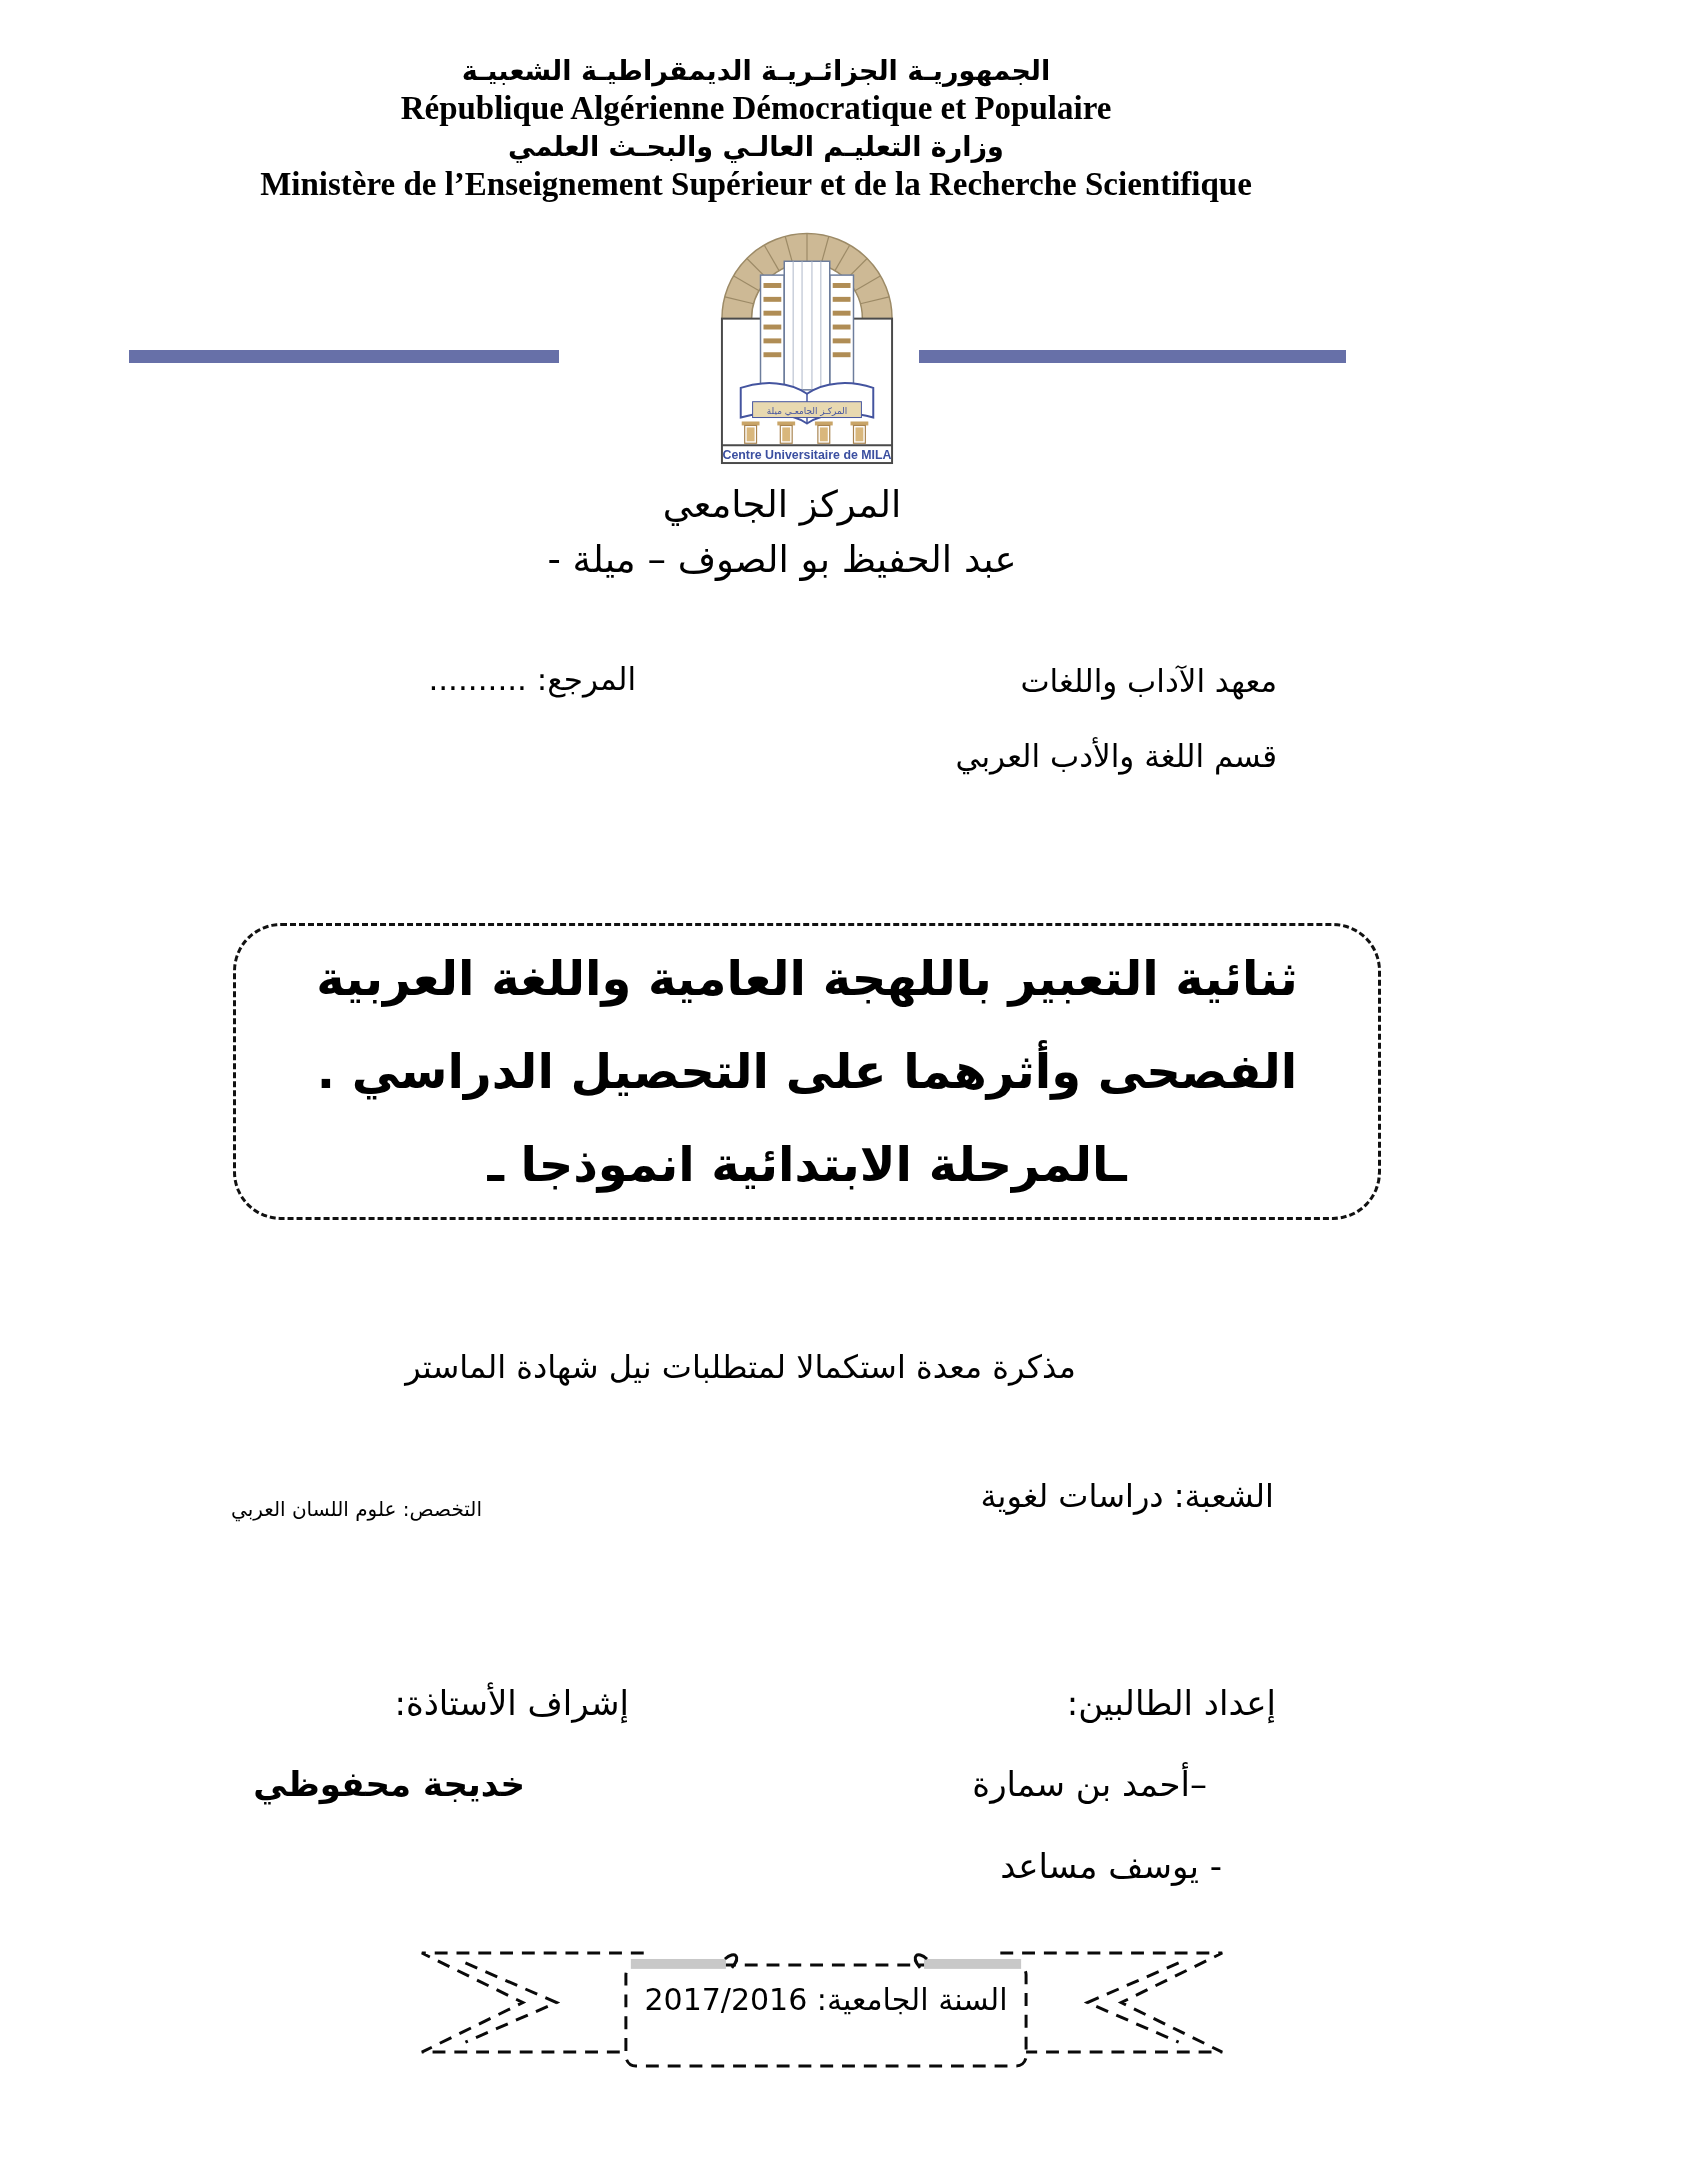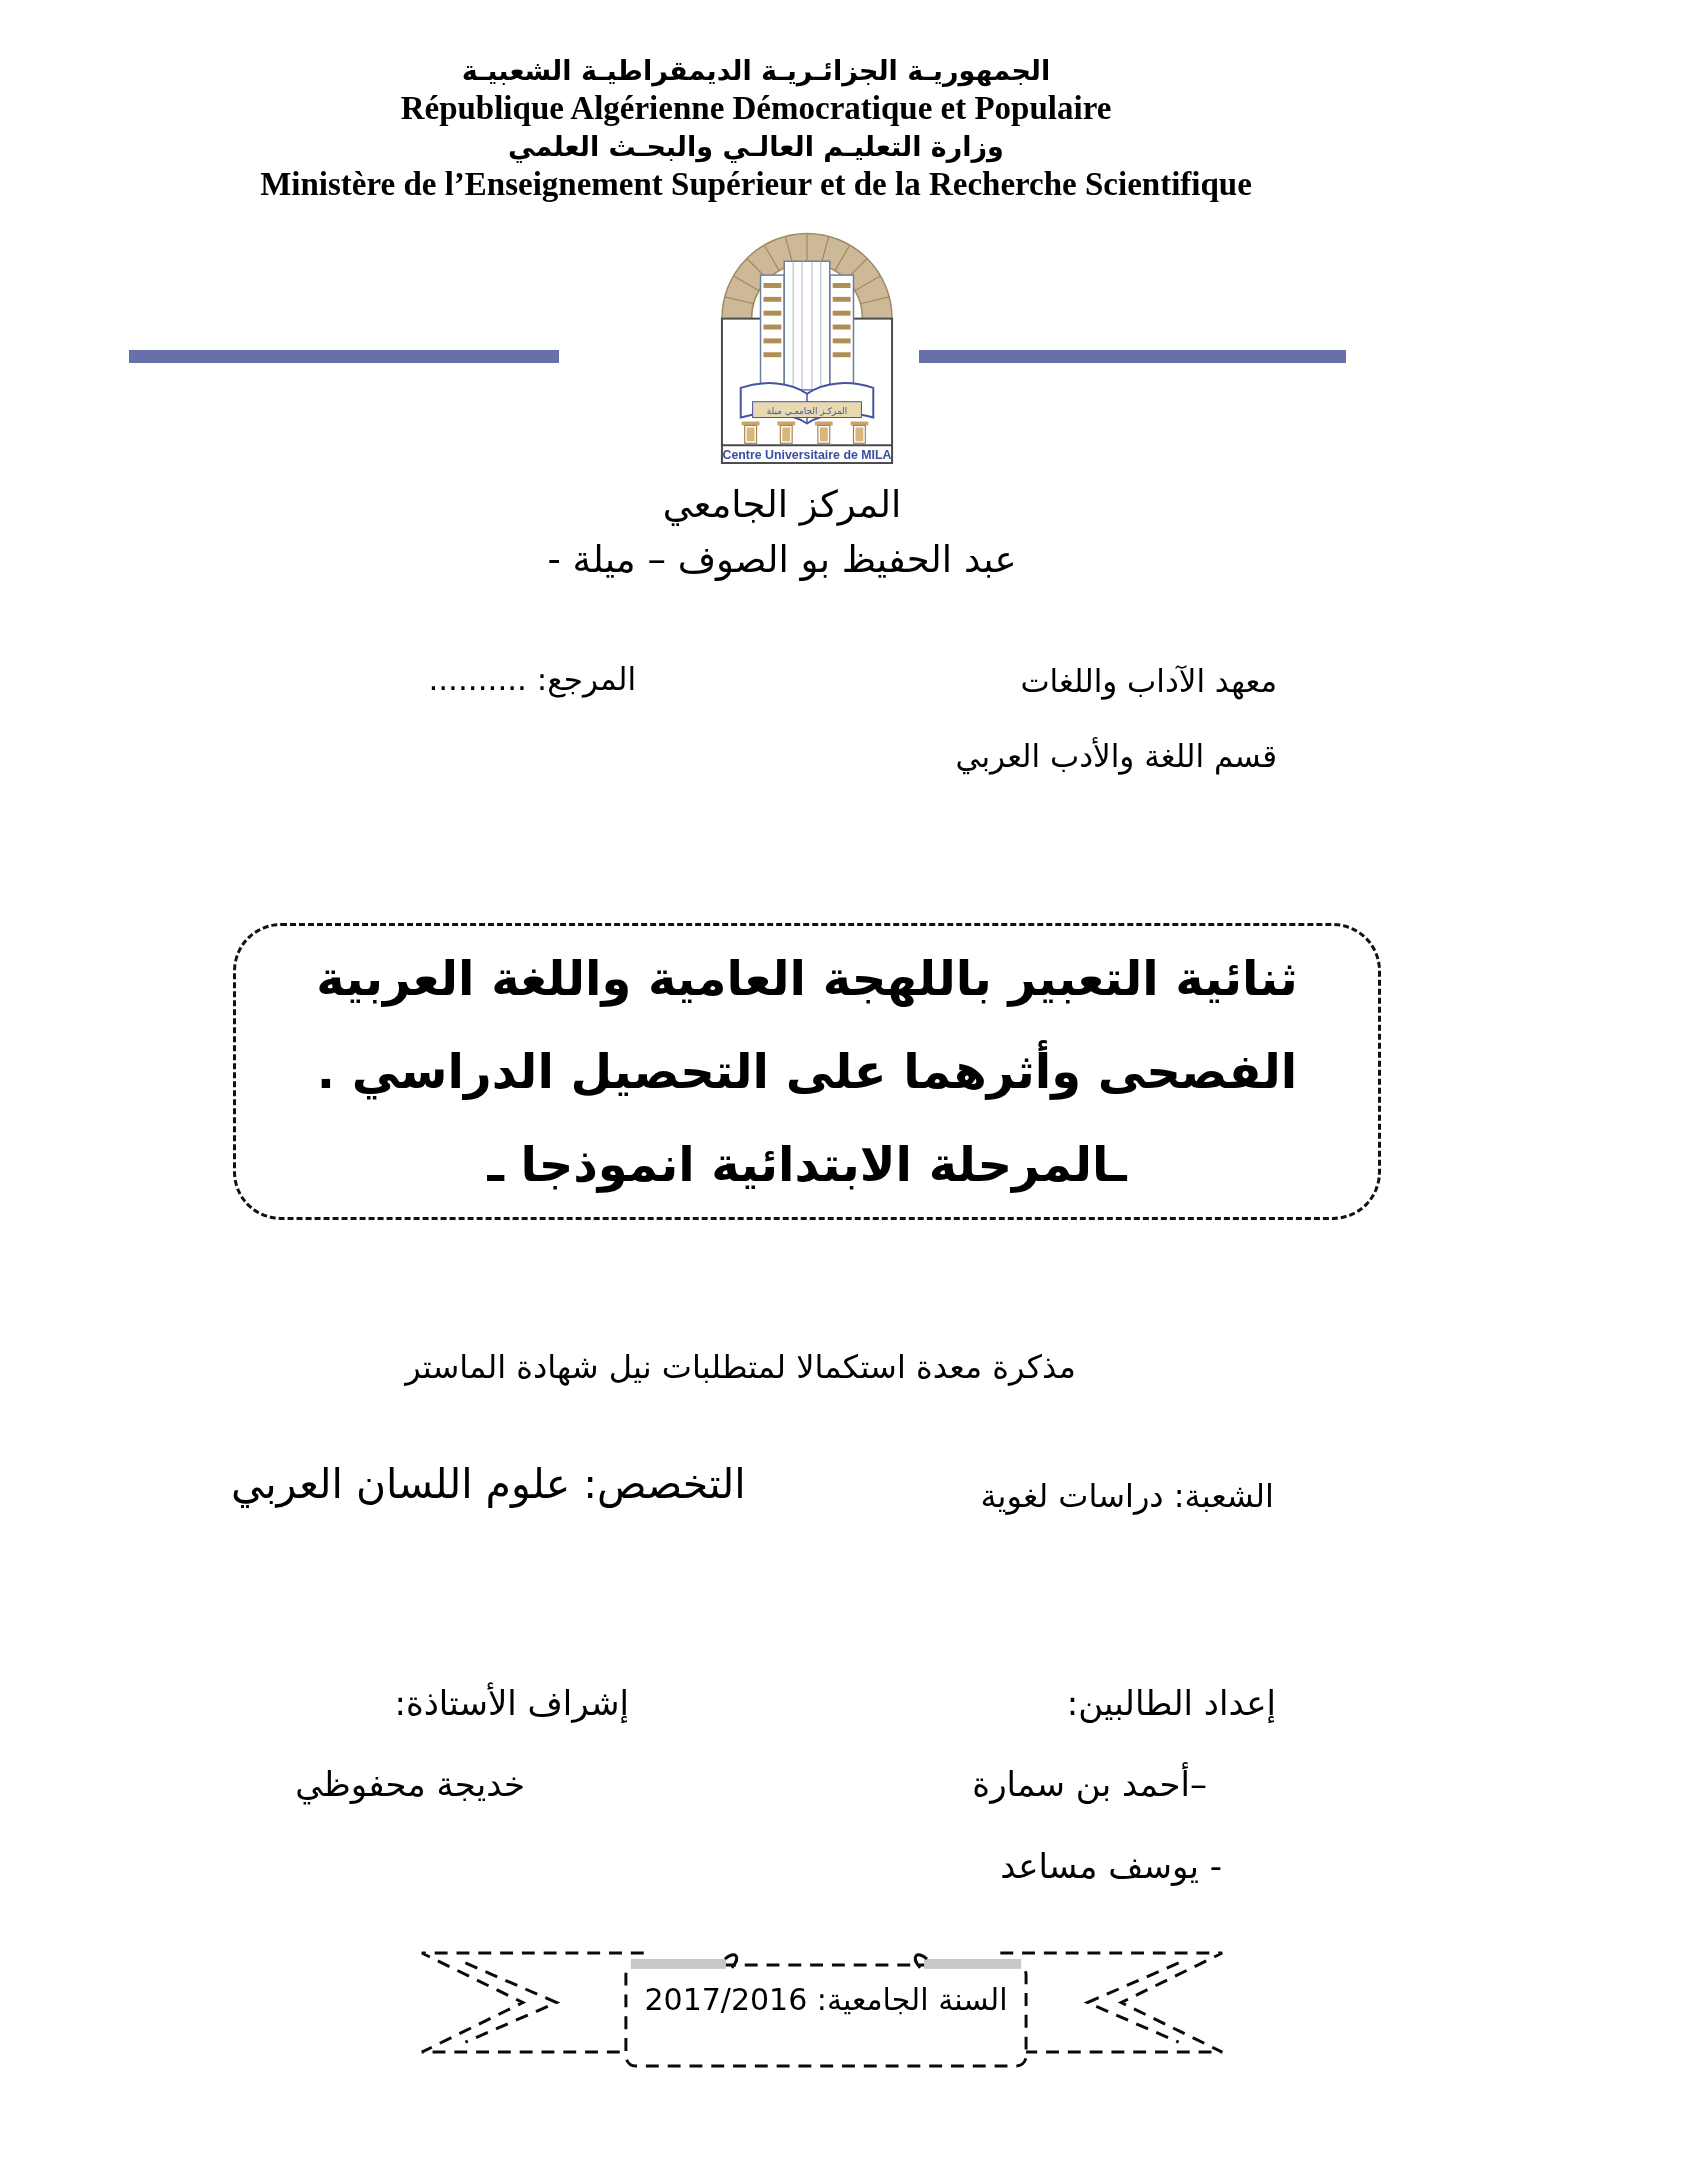--- a/index.html
+++ b/index.html
@@ -38,30 +38,30 @@
     border:3px dashed #111;border-radius:48px;
     display:flex;flex-direction:column;justify-content:center;align-items:center;
     text-align:center;font-weight:bold;font-size:48px;line-height:93px;
   }
 
   
   .memo{position:absolute;top:1348px;left:0;width:1481px;text-align:center;font-size:32px;}
 
   
   .branch{position:absolute;top:1477px;right:238px;font-size:32px;}
-  .specialty{position:absolute;top:1460px;left:231px;font-size:41px;}
+  .specialty{position:absolute;top:1497px;left:231px;font-size:20px;}
 
   
   .students{position:absolute;top:1678px;right:236px;text-align:right;font-size:34px;}
   .students .label{line-height:50px;}
   .students .s1{margin-top:32px;margin-right:69px;line-height:48px;}
   .students .s2{margin-top:34px;margin-right:54px;line-height:48px;}
   .supervisor{position:absolute;top:1678px;left:233px;width:396px;text-align:right;font-size:34px;}
   .supervisor .label{line-height:50px;}
-  .supervisor .name{margin-top:32px;margin-right:104px;line-height:48px;}
+  .supervisor .name{margin-top:32px;margin-right:104px;line-height:48px;font-weight:bold;}
 
   
   .ribbon{position:absolute;left:406px;top:1935px;}
   .year-text{
     position:absolute;left:639px;top:1982px;width:374px;text-align:center;
     font-size:30px;direction:rtl;
   }
   .year-text .year{font-weight:normal;}
 </style>
 </head>

